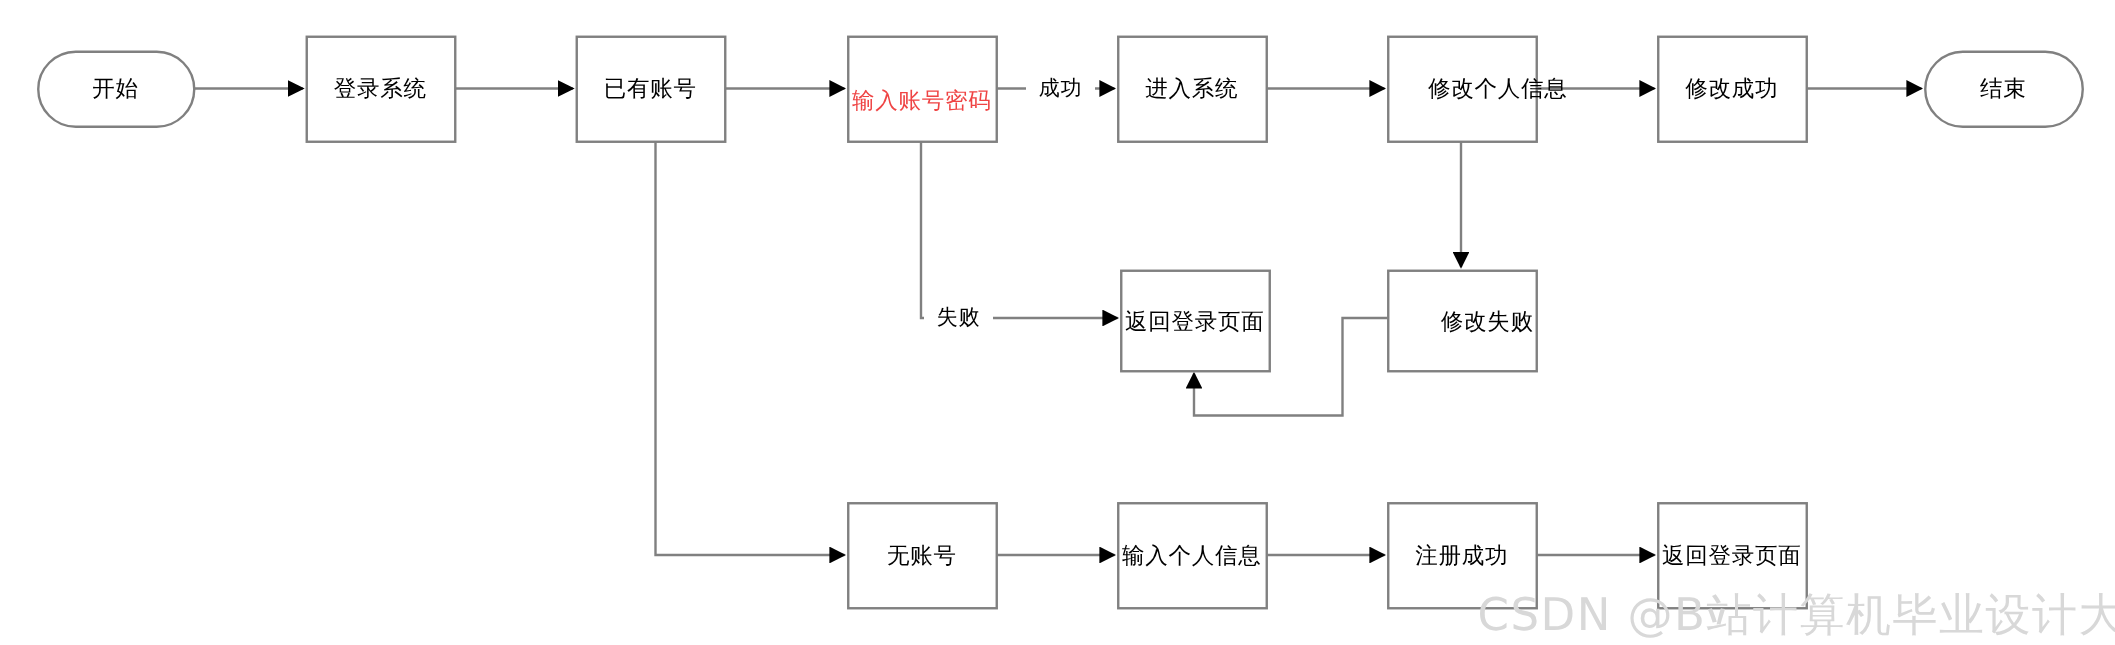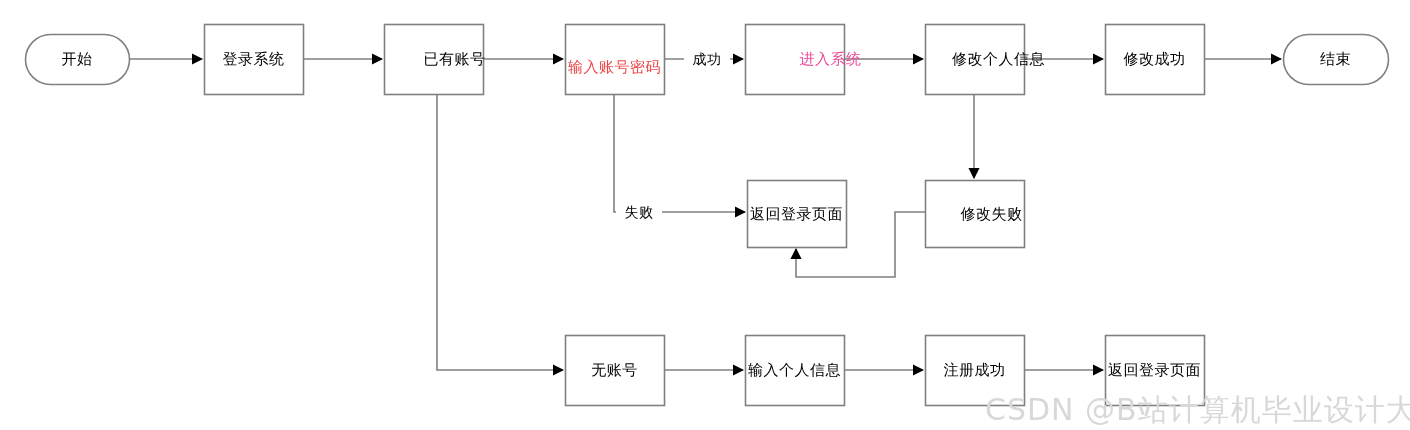--- a/index.html
+++ b/index.html
@@ -98,23 +98,23 @@
         <rect x="565.5" y="335.5" width="99" height="70" fill="#ffffff" stroke="#808080" stroke-width="1.6"></rect>
         <rect x="745.5" y="335.5" width="99" height="70" fill="#ffffff" stroke="#808080" stroke-width="1.6"></rect>
         <rect x="925.5" y="335.5" width="99" height="70" fill="#ffffff" stroke="#808080" stroke-width="1.6"></rect>
         <rect x="1105.5" y="335.5" width="99" height="70" fill="#ffffff" stroke="#808080" stroke-width="1.6"></rect>
       </g>
     </svg>
 
   <div id="nodes-layer">
       <div class="node-label" style="left: 25px; top: 34px; width: 104px; height: 50px; color: rgb(0, 0, 0);">开始</div>
       <div class="node-label" style="left: 204px; top: 24px; width: 99px; height: 70px; color: rgb(0, 0, 0);">登录系统</div>
-      <div class="node-label" style="left: 384px; top: 24px; width: 99px; height: 70px; color: rgb(0, 0, 0); margin-left: 21px;">已有账号</div>
+      <div class="node-label" style="left: 384px; top: 24px; width: 99px; height: 70px; color: rgb(0, 0, 0);">已有账号</div>
       <div class="node-label" style="left: 565px; top: 32px; width: 99px; height: 70px; color: #ef4444;">输入账号密码</div>
-      <div class="node-label" style="left: 745px; top: 24px; width: 99px; height: 70px; color: #ec4899; padding-left: 36px;">进入系统</div>
+      <div class="node-label" style="left: 745px; top: 24px; width: 99px; height: 70px; color: #000000;">进入系统</div>
       <div class="node-label" style="left: 925px; top: 24px; width: 99px; height: 70px; color: rgb(0, 0, 0); padding-left: 24px;">修改个人信息</div>
       <div class="node-label" style="left: 1105px; top: 24px; width: 99px; height: 70px; color: rgb(0, 0, 0);">修改成功</div>
       <div class="node-label" style="left: 1283px; top: 34px; width: 105px; height: 50px; color: rgb(0, 0, 0);">结束</div>
       <div class="node-label" style="left: 747px; top: 180px; width: 99px; height: 67px; color: rgb(0, 0, 0);">返回登录页面</div>
       <div class="node-label" style="left: 925px; top: 180px; width: 99px; height: 67px; color: rgb(0, 0, 0); margin-left: 17px;">修改失败</div>
       <div class="node-label" style="left: 565px; top: 335px; width: 99px; height: 70px; color: rgb(0, 0, 0);">无账号</div>
       <div class="node-label" style="left: 745px; top: 335px; width: 99px; height: 70px; color: rgb(0, 0, 0);">输入个人信息</div>
       <div class="node-label" style="left: 925px; top: 335px; width: 99px; height: 70px; color: rgb(0, 0, 0);">注册成功</div>
       <div class="node-label" style="left: 1105px; top: 335px; width: 99px; height: 70px; color: rgb(0, 0, 0);">返回登录页面</div>
     </div>

